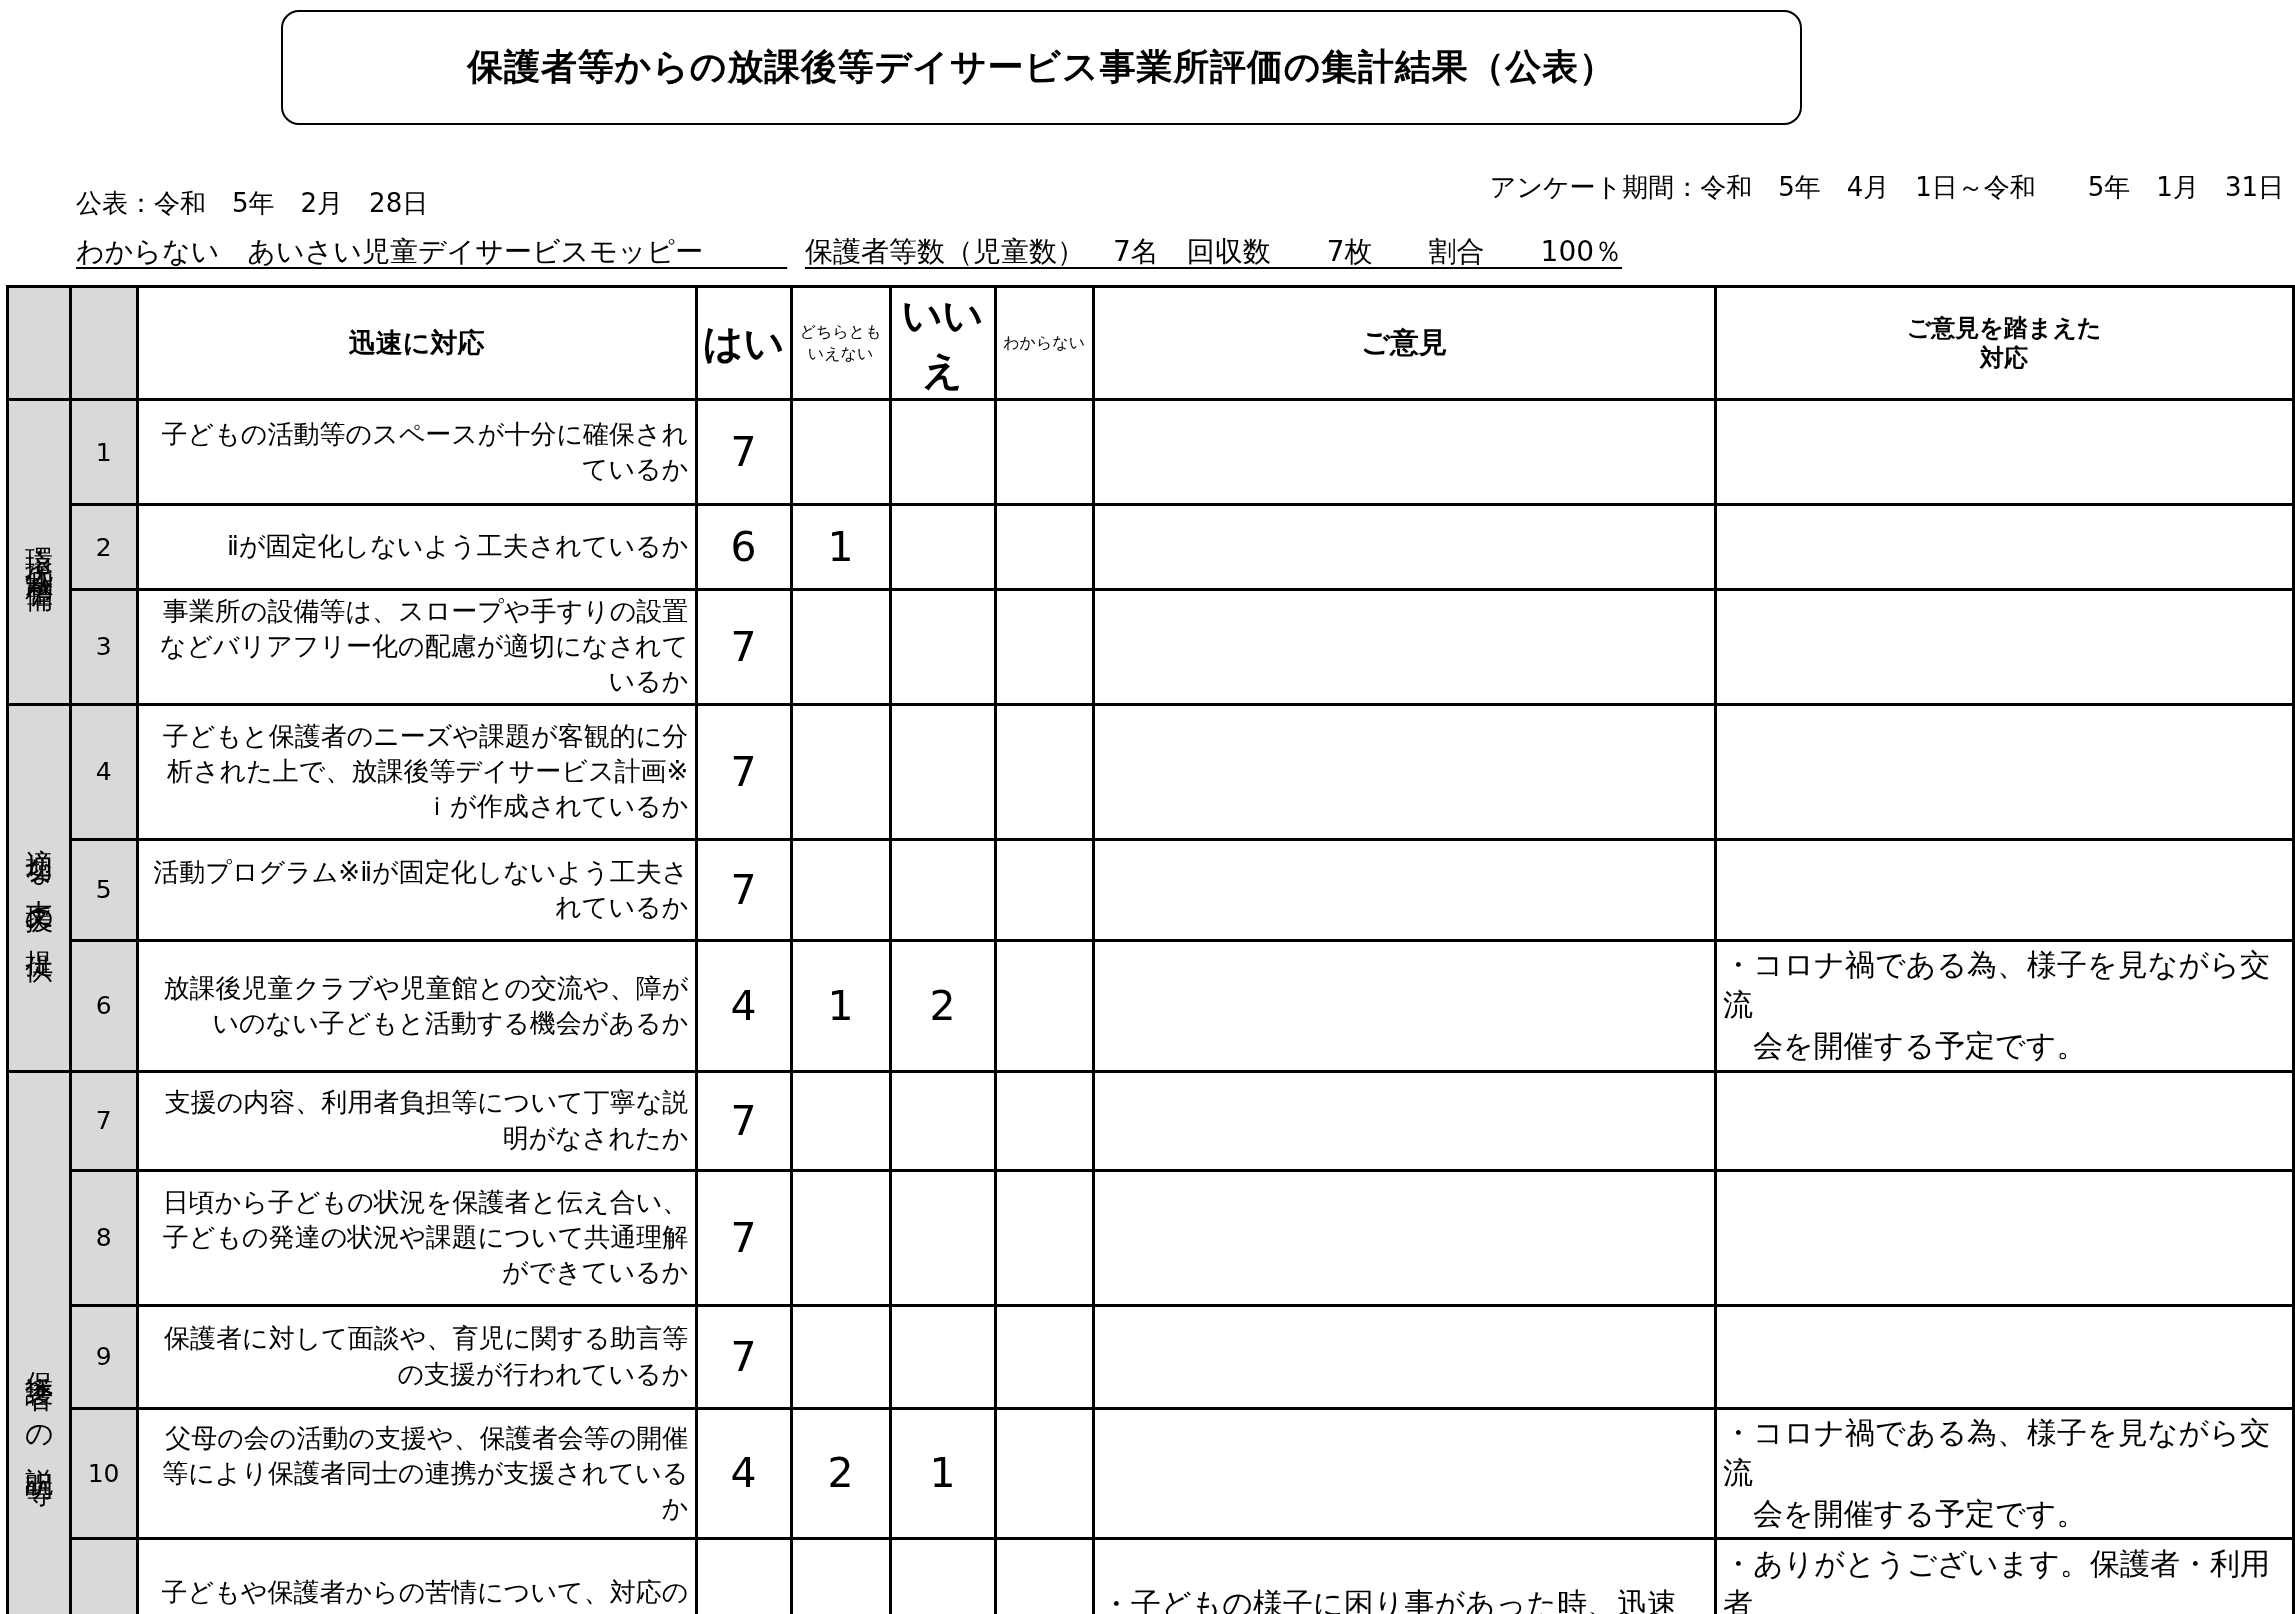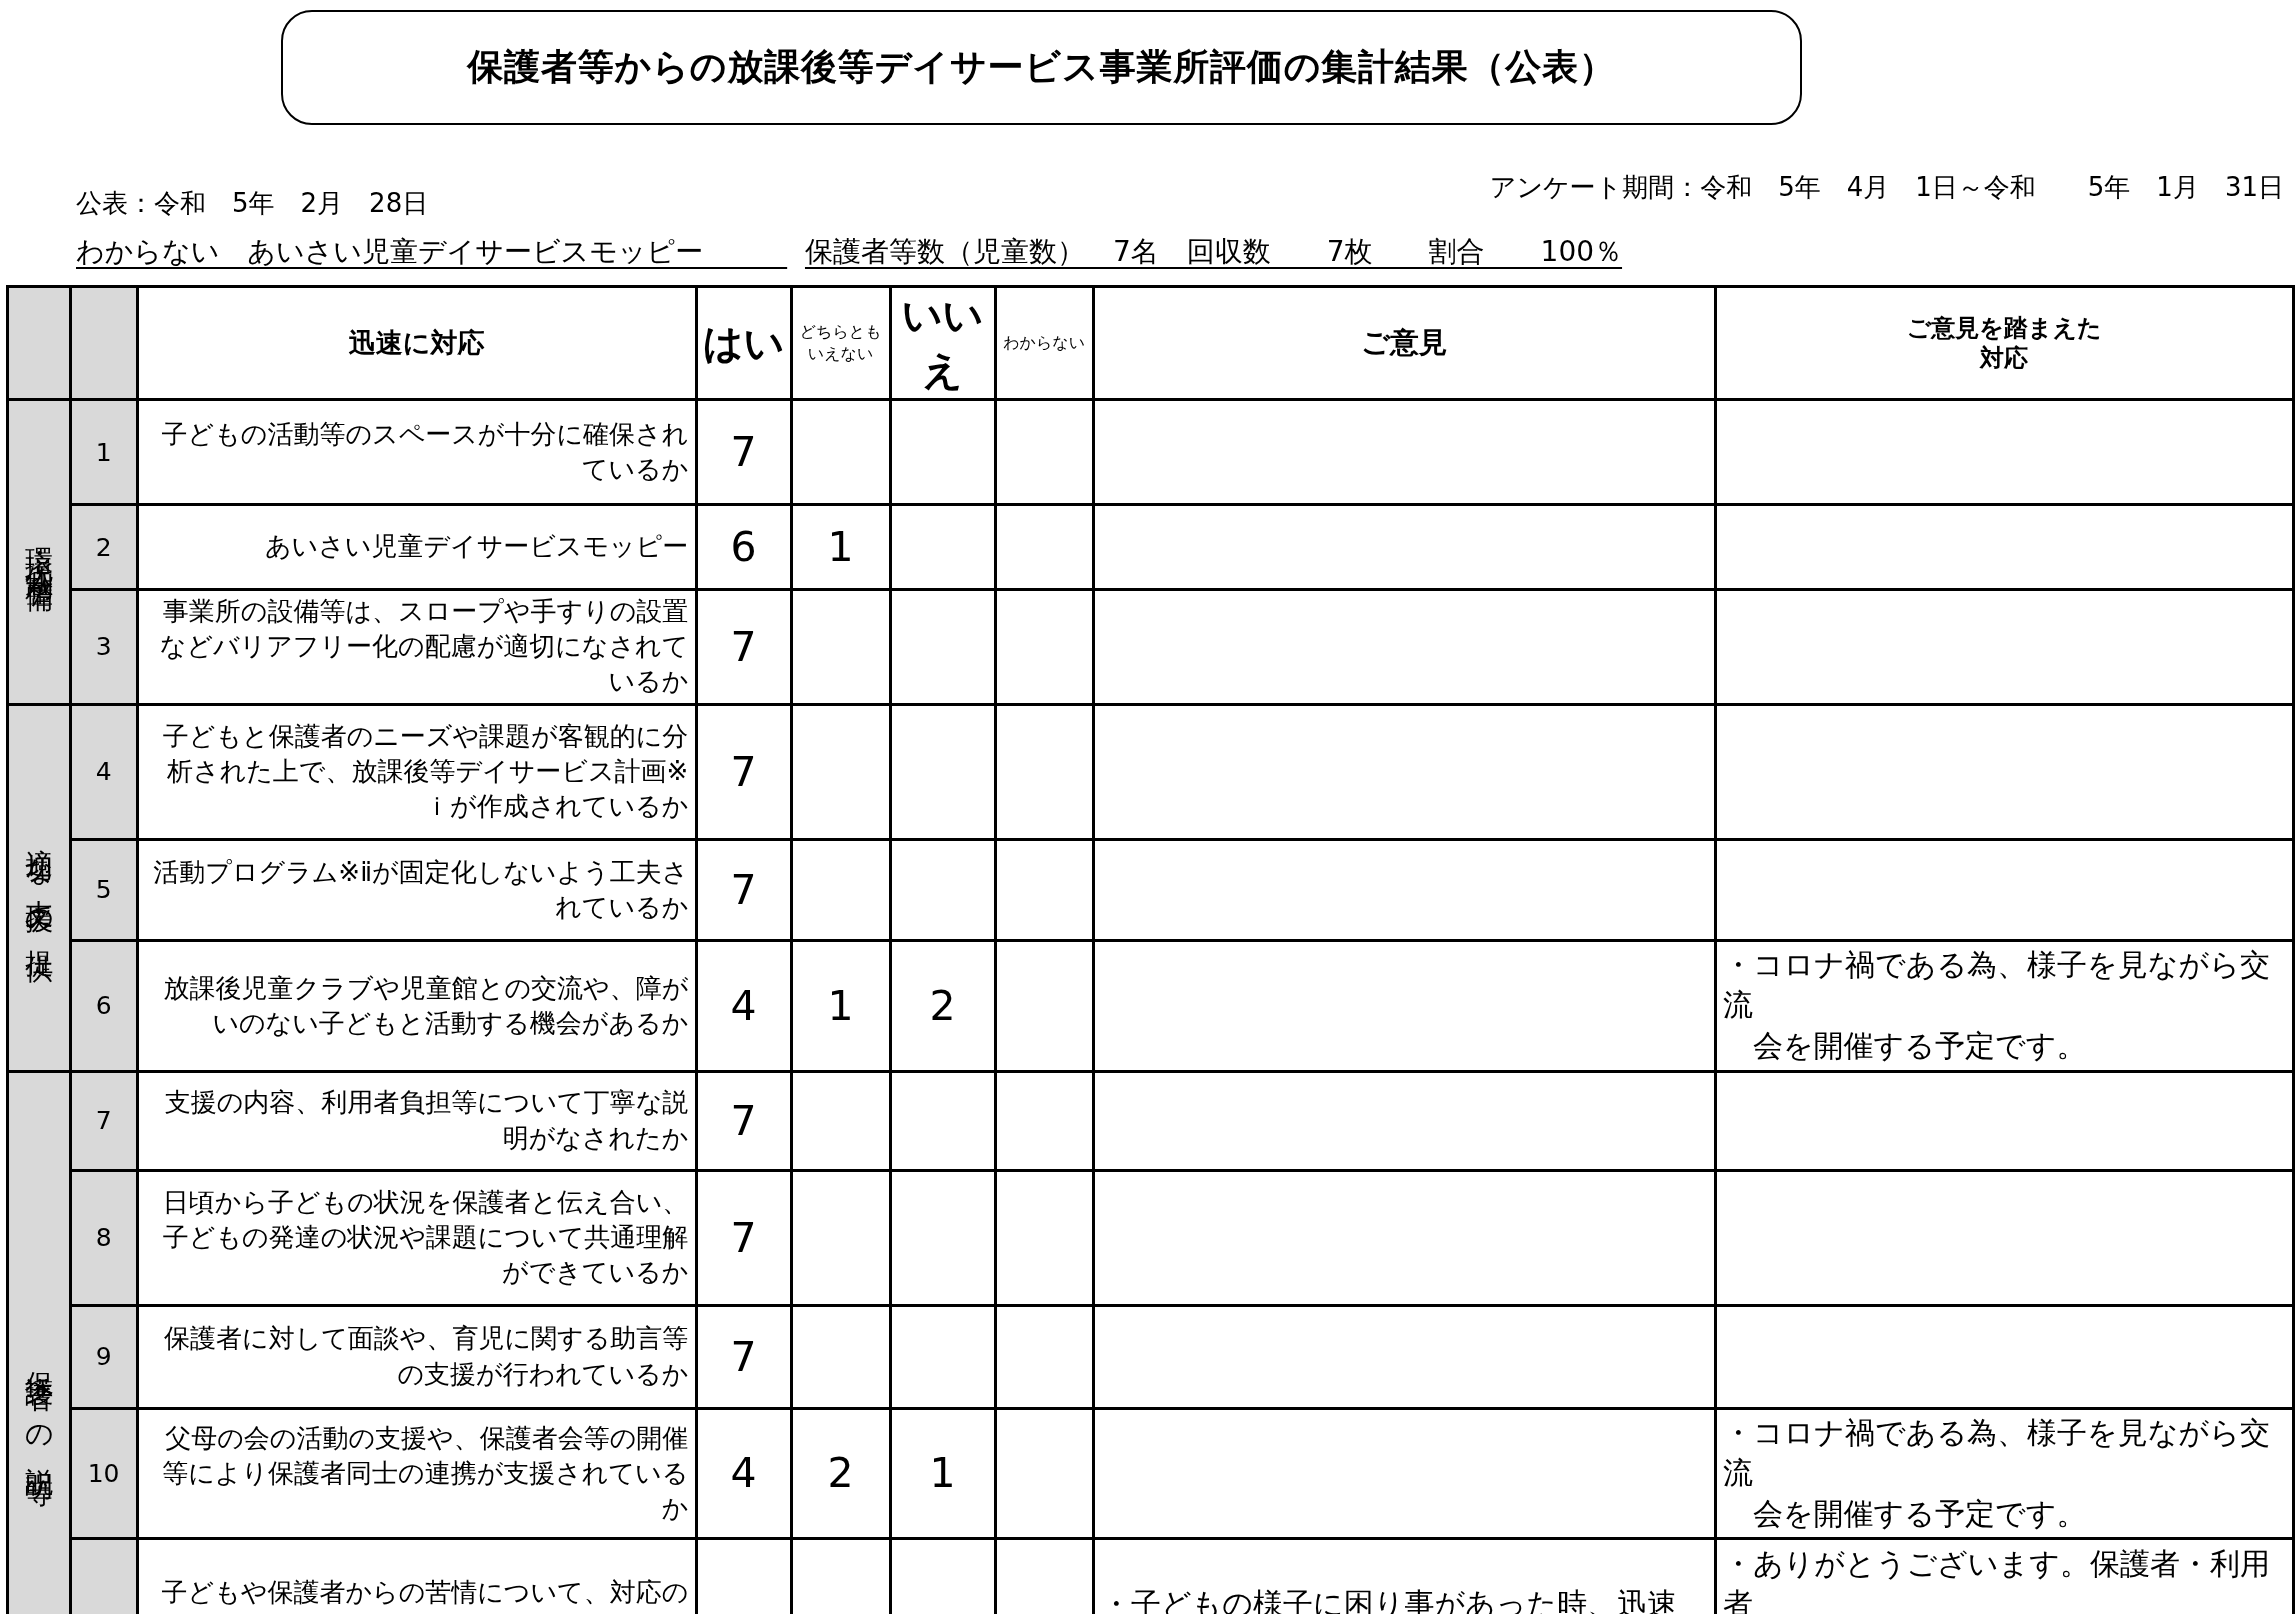--- a/index.html
+++ b/index.html
@@ -1,19 +1,19 @@
 <!DOCTYPE html>
 <html style="font-size:12.7px"><head>
 <meta charset="utf-8">
 <style>
   html, body { margin:0; padding:0; background:#ffffff; }
   body { width:2295px; height:1614px; position:relative; overflow:hidden;
          font-family:"DejaVu Sans", "Liberation Sans", sans-serif; color:#000; }
   .title-box { position:absolute; left:281px; top:9.5px; width:1521px; height:115px;
-               border:2.4px solid #000; border-radius:31px; box-sizing:border-box;
+               border:2.4px solid #000; border-radius:18px; box-sizing:border-box;
                display:flex; align-items:center; justify-content:center; }
   .title-box h1 { margin:0; font-size:36px; font-weight:bold; letter-spacing:0.8px; }
   .pub-date { position:absolute; left:76px; top:170px; font-size:26px;margin-top:16px; }
   .survey-period { position:absolute; right:11px; top:170px; font-size:26px; }
   .facility-line { position:absolute; left:76px; top:233px; font-size:28px; display:flex; }
   .facility-line span { text-decoration:underline; text-underline-offset:5.6px; text-decoration-thickness:2.4px; white-space:pre; }
   table.eval { position:absolute; left:5.6px; top:285px; border-collapse:collapse; table-layout:fixed;
                width:2285px; }
   table.eval td, table.eval th { border:3.2px solid #000; box-sizing:border-box; padding:0; }
   th { font-weight:bold; }
@@ -81,21 +81,21 @@
     <td class="item">子どもの活動等のスペースが十分に確保されているか</td>
     <td class="cnt">7</td>
     <td class="cnt"></td>
     <td class="cnt"></td>
     <td class="cnt"></td>
     <td class="comment"></td>
     <td class="comment"></td>
   </tr>
       <tr style="height: 85px;">
     <td class="num gray">2</td>
-    <td class="item">あいさい児童デイサービスモッピー</td>
+    <td class="item">ⅱが固定化しないよう工夫されているか</td>
     <td class="cnt">6</td>
     <td class="cnt">1</td>
     <td class="cnt"></td>
     <td class="cnt"></td>
     <td class="comment"></td>
     <td class="comment"></td>
   </tr>
       <tr style="height: 109px;">
     <td class="num gray">3</td>
     <td class="item">事業所の設備等は、スロープや手すりの設置などバリアフリー化の配慮が適切になされているか</td>

